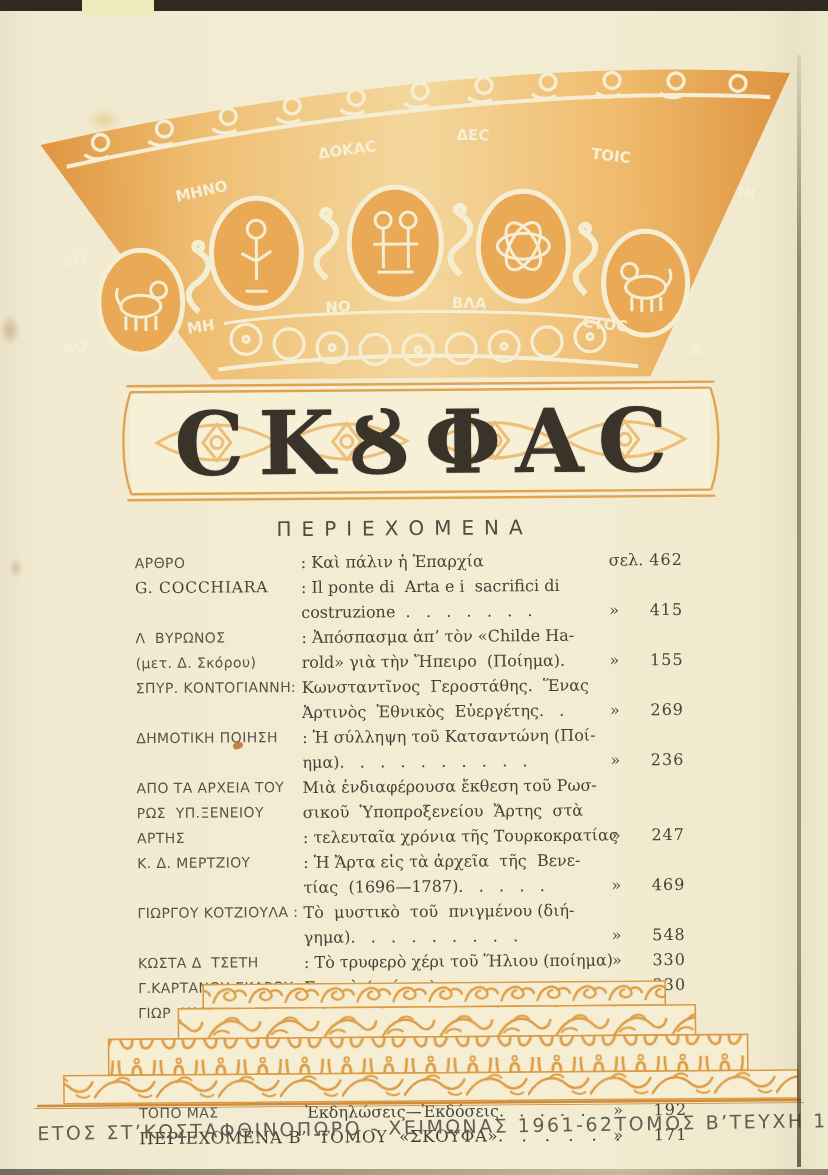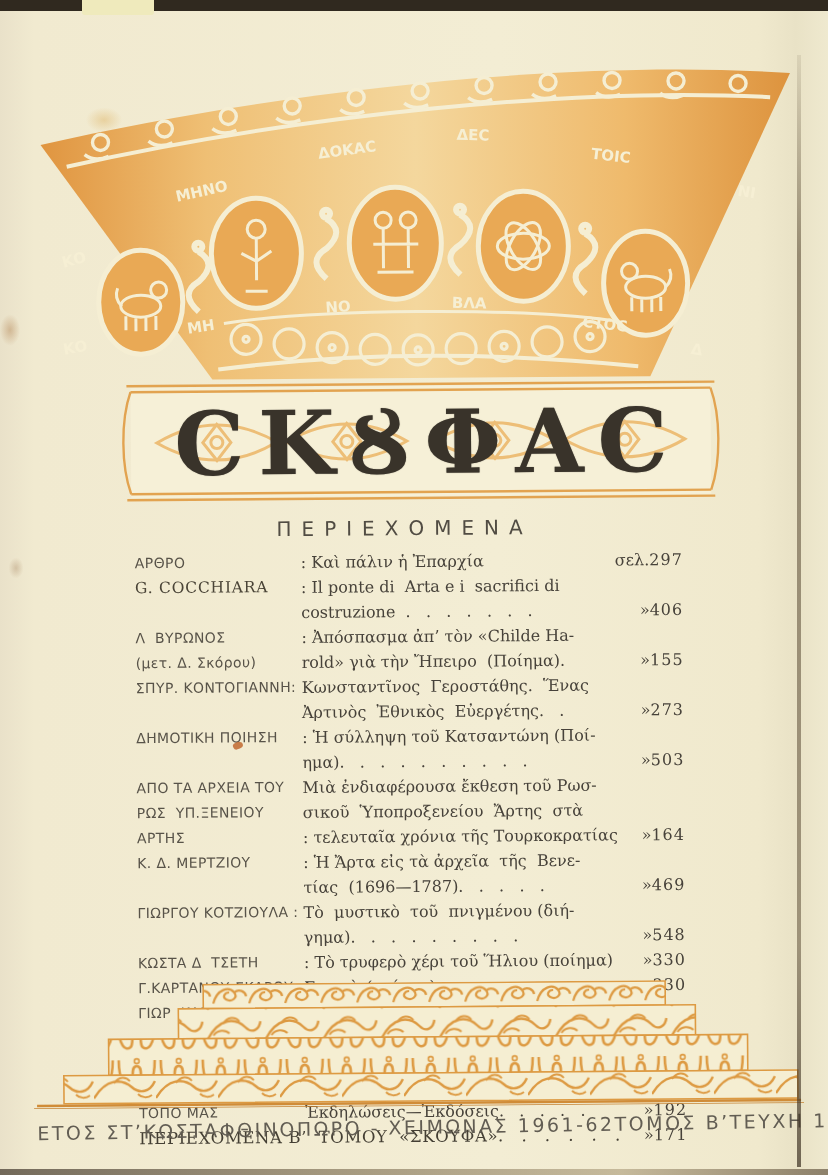--- a/index.html
+++ b/index.html
@@ -39,21 +39,21 @@
     font-family:"DejaVu Sans","Liberation Sans",sans-serif;
     font-size:20px;letter-spacing:10px;color:#514c43;
   }
   .toc{position:absolute;left:135px;top:549px;width:548px;color:#47423a;}
   .toc-row{display:flex;align-items:stretch;}
   .tline{white-space:pre;height:25px;line-height:25px;}
   .col-label{width:166px;flex:none;font-family:"DejaVu Sans","Liberation Sans",sans-serif;font-size:14px;color:#585349;letter-spacing:.4px;}
   .col-label.serif{font-family:"DejaVu Serif",serif;font-size:15.5px;color:#4a4437;letter-spacing:.8px;}
   .col-body{width:306px;flex:none;font-size:16px;}
   .col-wide{flex:none;width:472px;font-size:16.5px;letter-spacing:.6px;white-space:pre;height:25px;line-height:25px;color:#443f34;}
-  .col-ref{flex:1;display:flex;justify-content:flex-end;align-items:flex-end;font-size:16px;padding-left:2px;}
+  .col-ref{flex:1;display:flex;justify-content:space-between;align-items:flex-end;font-size:16px;padding-left:2px;}
   .ref-label{height:25px;line-height:25px;}
   .ref-num{height:25px;line-height:25px;letter-spacing:1px;}
   
   .imprint{
     position:absolute;left:33px;top:1116px;width:762px;display:flex;justify-content:space-between;align-items:baseline;
     font-family:"DejaVu Sans","Liberation Sans",sans-serif;font-size:19px;color:#625d53;letter-spacing:2.5px;
     transform:rotate(-0.5deg);
   }
   .imprint span{white-space:nowrap;}
 </style>
@@ -219,34 +219,34 @@
       <div>
           <div class="toc-row">
             <div class="col-label">
               <div class="tline">ΑΡΘΡΟ</div>
             </div>
             <div class="col-body">
               <div class="tline">: Καὶ πάλιν ἡ Ἐπαρχία</div>
             </div>
             <div class="col-ref">
               <span class="ref-label">σελ.</span>
-              <span class="ref-num">297</span>
+              <span class="ref-num">462</span>
             </div>
           </div>
           <div class="toc-row">
             <div class="col-label serif">
               <div class="tline">G. COCCHIARA</div>
             </div>
             <div class="col-body">
               <div class="tline">: Il ponte di  Arta e i  sacrifici di</div>
               <div class="tline">costruzione  .   .   .   .   .   .   .</div>
             </div>
             <div class="col-ref">
               <span class="ref-label">»</span>
-              <span class="ref-num">406</span>
+              <span class="ref-num">415</span>
             </div>
           </div>
           <div class="toc-row">
             <div class="col-label">
               <div class="tline">Λ  ΒΥΡΩΝΟΣ</div>
               <div class="tline">(μετ. Δ. Σκόρου)</div>
             </div>
             <div class="col-body">
               <div class="tline">: Ἀπόσπασμα ἀπ’ τὸν «Childe Ha-</div>
               <div class="tline">rold» γιὰ τὴν Ἤπειρο  (Ποίημα).</div>
@@ -259,50 +259,50 @@
           <div class="toc-row">
             <div class="col-label">
               <div class="tline">ΣΠΥΡ. ΚΟΝΤΟΓΙΑΝΝΗ:</div>
             </div>
             <div class="col-body">
               <div class="tline">Κωνσταντῖνος  Γεροστάθης.  Ἕνας</div>
               <div class="tline">Ἀρτινὸς  Ἐθνικὸς  Εὐεργέτης.   .</div>
             </div>
             <div class="col-ref">
               <span class="ref-label">»</span>
-              <span class="ref-num">273</span>
+              <span class="ref-num">269</span>
             </div>
           </div>
           <div class="toc-row">
             <div class="col-label">
               <div class="tline">ΔΗΜΟΤΙΚΗ ΠΟΙΗΣΗ</div>
             </div>
             <div class="col-body">
               <div class="tline">: Ἡ σύλληψη τοῦ Κατσαντώνη (Ποί-</div>
               <div class="tline">ημα).   .   .   .   .   .   .   .   .   .</div>
             </div>
             <div class="col-ref">
               <span class="ref-label">»</span>
-              <span class="ref-num">503</span>
+              <span class="ref-num">236</span>
             </div>
           </div>
           <div class="toc-row">
             <div class="col-label">
               <div class="tline">ΑΠΟ ΤΑ ΑΡΧΕΙΑ ΤΟΥ</div>
               <div class="tline">ΡΩΣ  ΥΠ.ΞΕΝΕΙΟΥ</div>
               <div class="tline">ΑΡΤΗΣ</div>
             </div>
             <div class="col-body">
               <div class="tline">Μιὰ ἐνδιαφέρουσα ἔκθεση τοῦ Ρωσ-</div>
               <div class="tline">σικοῦ  Ὑποπροξενείου  Ἄρτης  στὰ</div>
               <div class="tline">: τελευταῖα χρόνια τῆς Τουρκοκρατίας</div>
             </div>
             <div class="col-ref">
               <span class="ref-label">»</span>
-              <span class="ref-num">164</span>
+              <span class="ref-num">247</span>
             </div>
           </div>
           <div class="toc-row">
             <div class="col-label">
               <div class="tline">Κ. Δ. ΜΕΡΤΖΙΟΥ</div>
             </div>
             <div class="col-body">
               <div class="tline">: Ἡ Ἄρτα εἰς τὰ ἀρχεῖα  τῆς  Βενε-</div>
               <div class="tline">τίας  (1696—1787).   .   .   .   .</div>
             </div>

